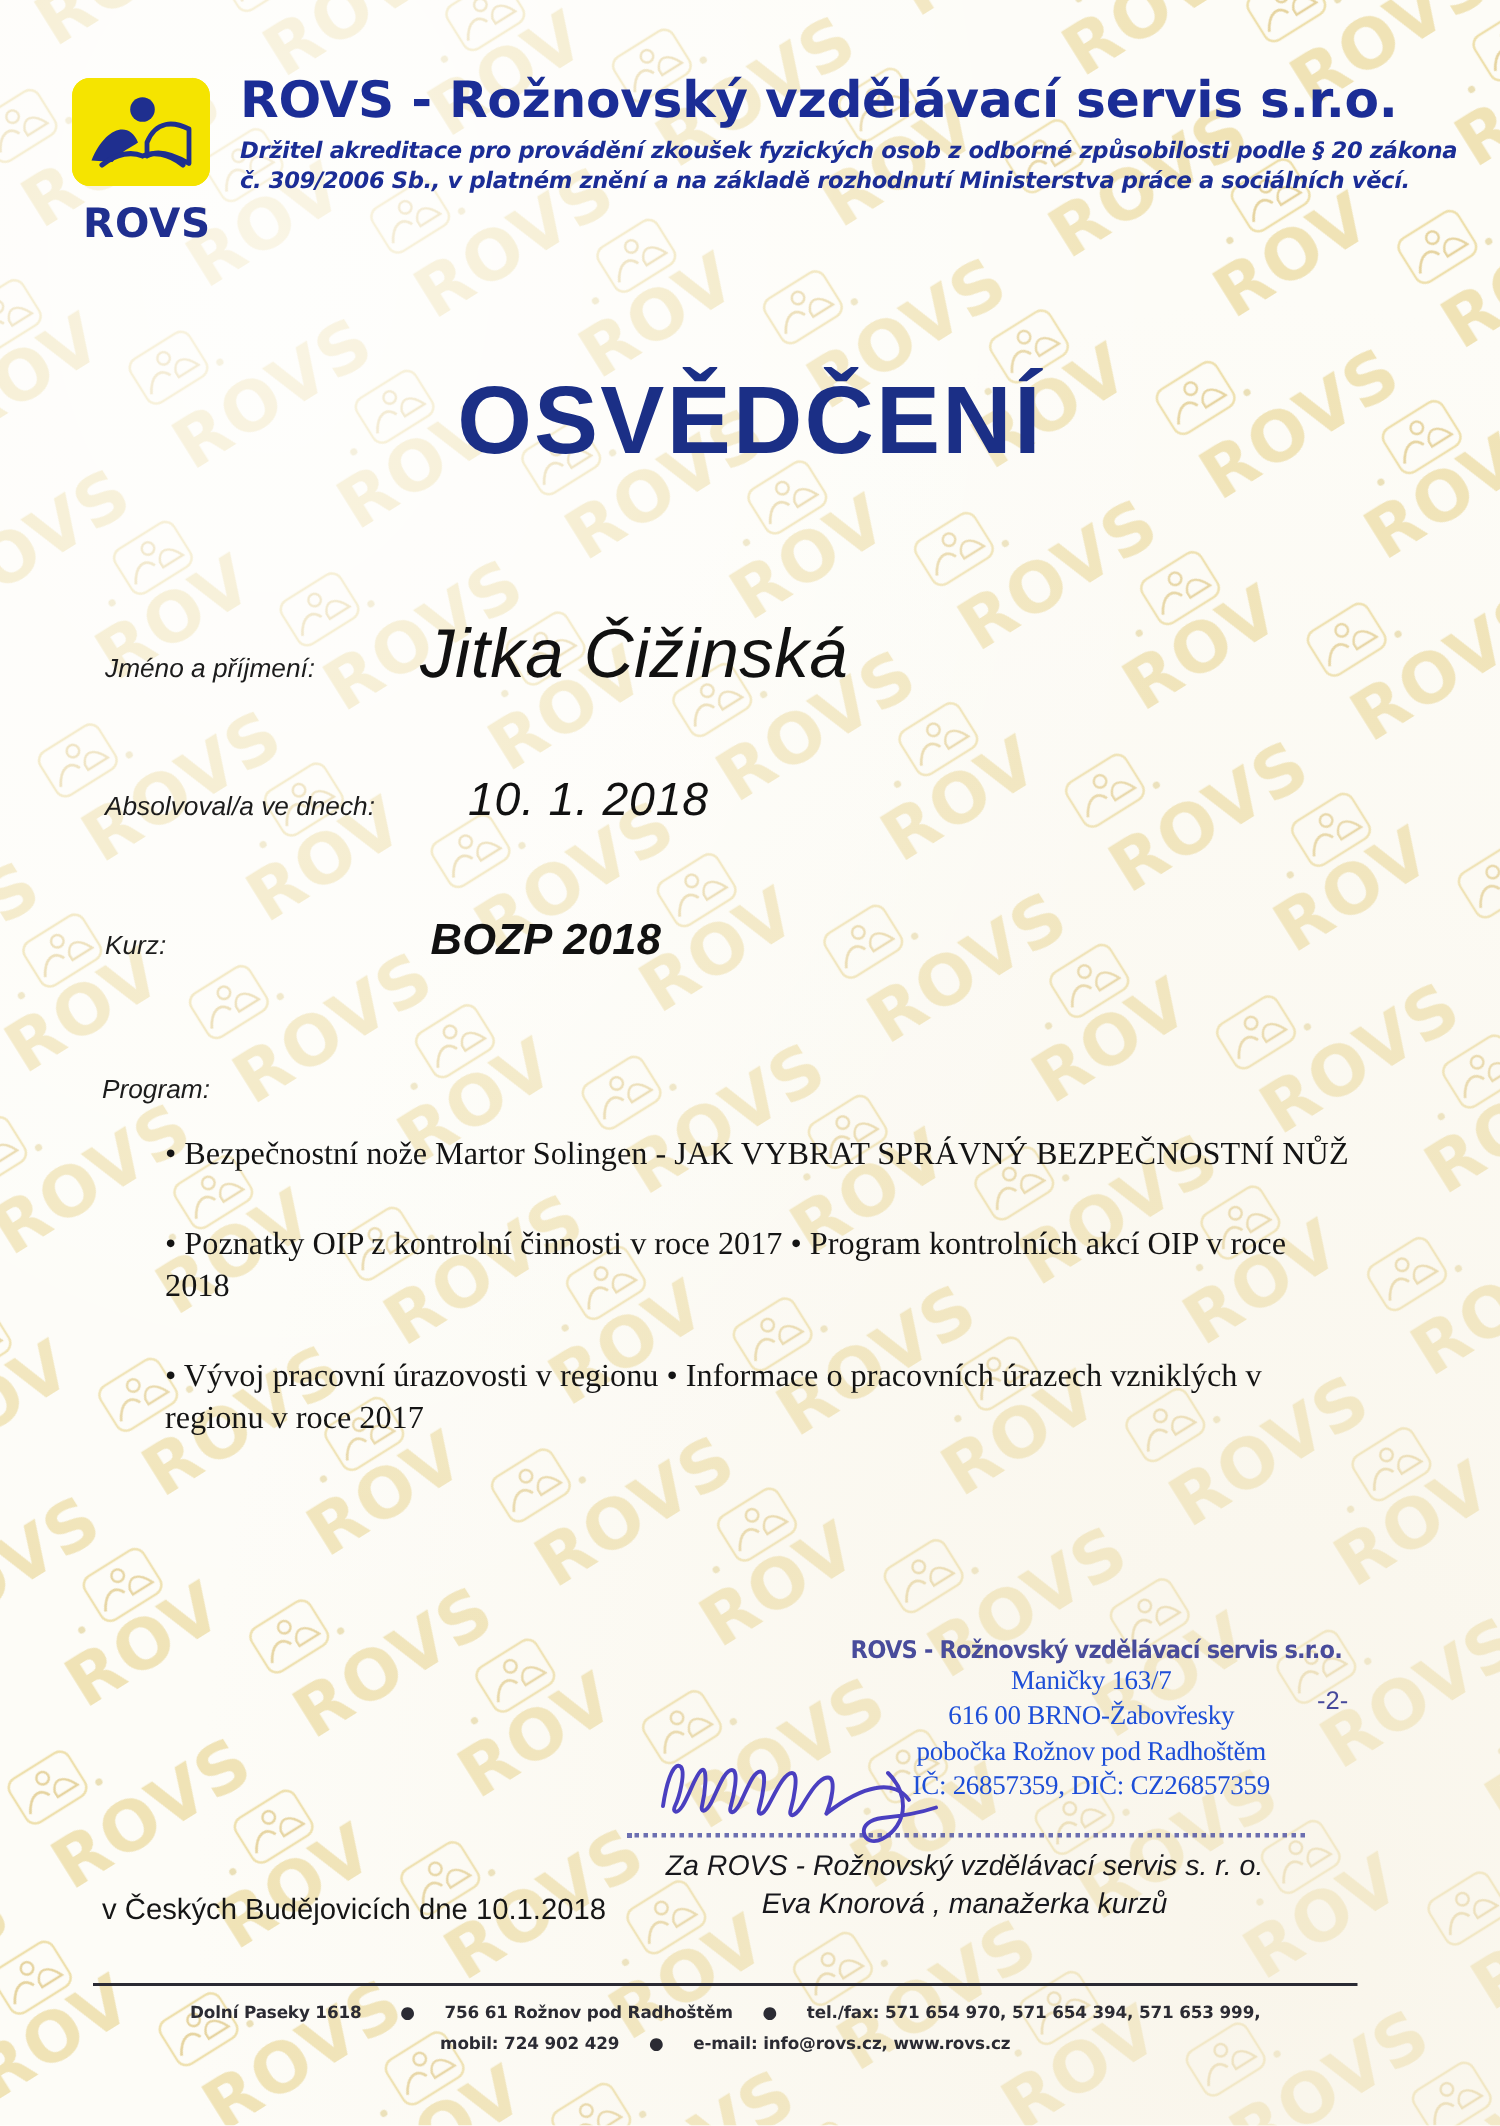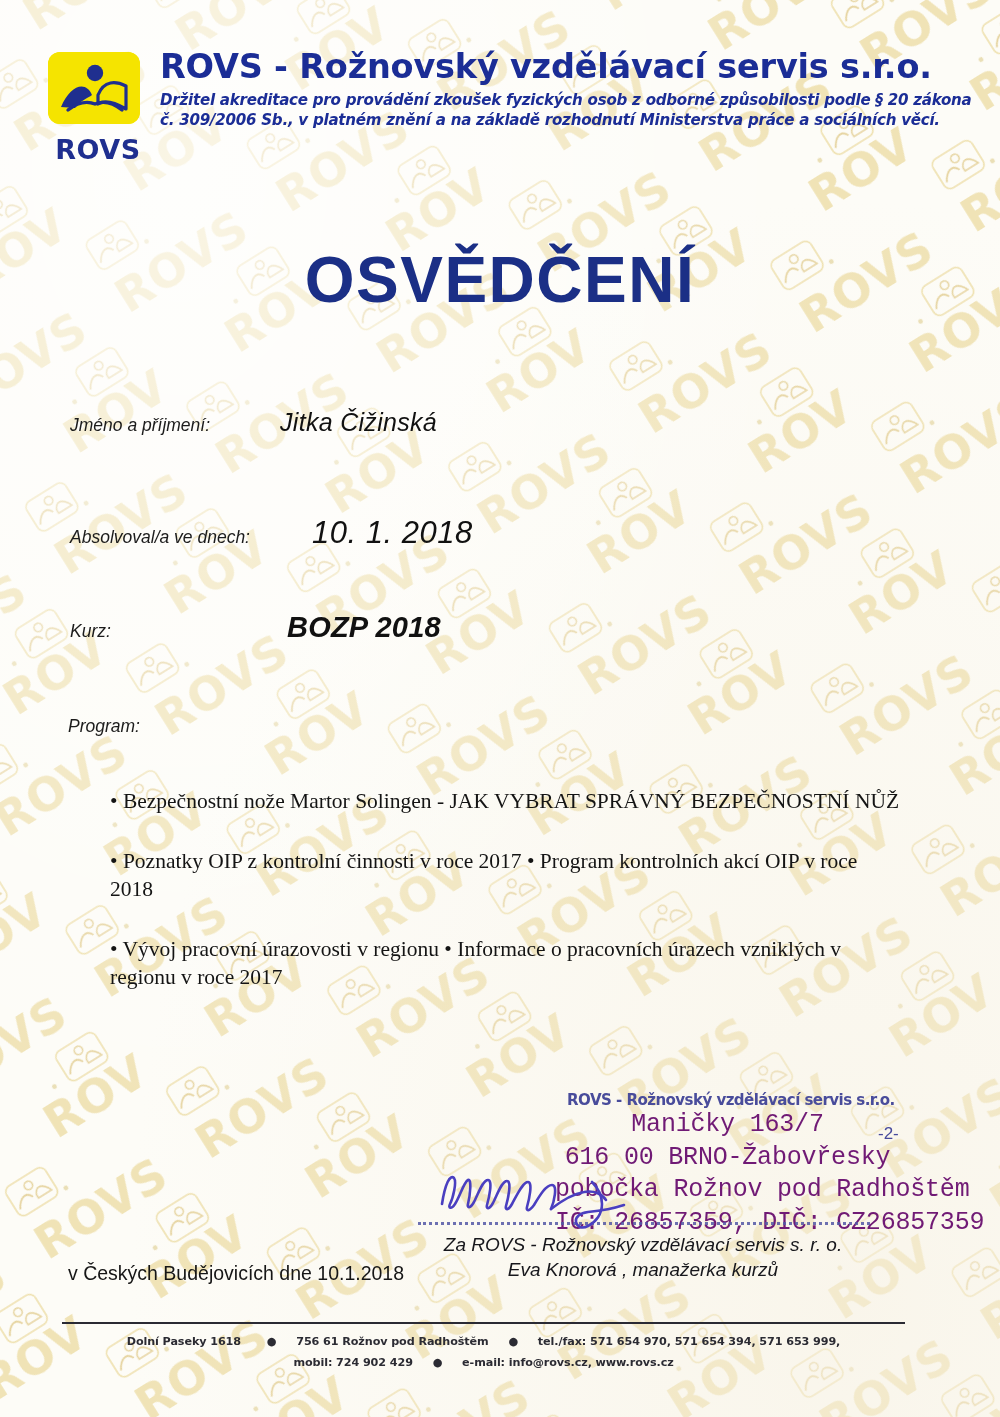--- a/index.html
+++ b/index.html
@@ -134,21 +134,21 @@
   }
   .field-value {
     display: inline-block;
     font-family: "Liberation Sans", sans-serif;
     font-style: italic;
     color: #111111;
     vertical-align: baseline;
   }
   #row-name { top: 408px; }
   #row-name .field-label { width: 210px; }
-  #row-name .field-value { font-size: 25px; font-weight: normal; letter-spacing: 0.3px; }
+  #row-name .field-value { font-size: 46px; font-weight: normal; letter-spacing: 0.3px; }
 
   #row-date { top: 515px; }
   #row-date .field-label { width: 210px; }
   #row-date .field-value { font-size: 31px; font-weight: normal; padding-left: 32px; letter-spacing: 0.5px; }
 
   #row-course { top: 611px; }
   #row-course .field-label { width: 155px; }
   #row-course .field-value { font-size: 29px; font-weight: bold; padding-left: 62px; letter-spacing: 0.2px; }
 
   
@@ -157,21 +157,21 @@
     left: 68px;
     top: 716px;
     font-family: "Liberation Sans", sans-serif;
     font-style: italic;
     font-size: 17.5px;
     color: #1c1c1c;
   }
   #program-list {
     position: absolute;
     left: 110px;
-    top: 788px;
+    top: 756px;
     width: 790px;
   }
   .program-item {
     font-family: "Liberation Serif", serif;
     font-size: 21.5px;
     color: #141414;
     line-height: 1.30;
     margin-bottom: 32px;
     text-indent: 0;
   }
@@ -189,25 +189,25 @@
     font-family: "DejaVu Sans", sans-serif;
     font-weight: bold;
     font-size: 16.2px;
     letter-spacing: -0.6px;
     transform: scaleX(0.93);
     transform-origin: center;
     white-space: nowrap;
     color: #494c9b;
   }
   .stamp-line {
-    font-family: Liberation Mono, monospace;
-    font-size: 25px;
+    font-family: Liberation Serif, serif;
+    font-size: 18px;
     line-height: 1.30;
     letter-spacing: -0.2px;
-    color: #701a75;
+    color: #1d4ed8;
     white-space: nowrap;
   }
   #page-marker {
     position: absolute;
     left: 878px;
     top: 1124px;
     font-family: "Liberation Sans", sans-serif;
     font-size: 17px;
     color: #46499b;
   }

